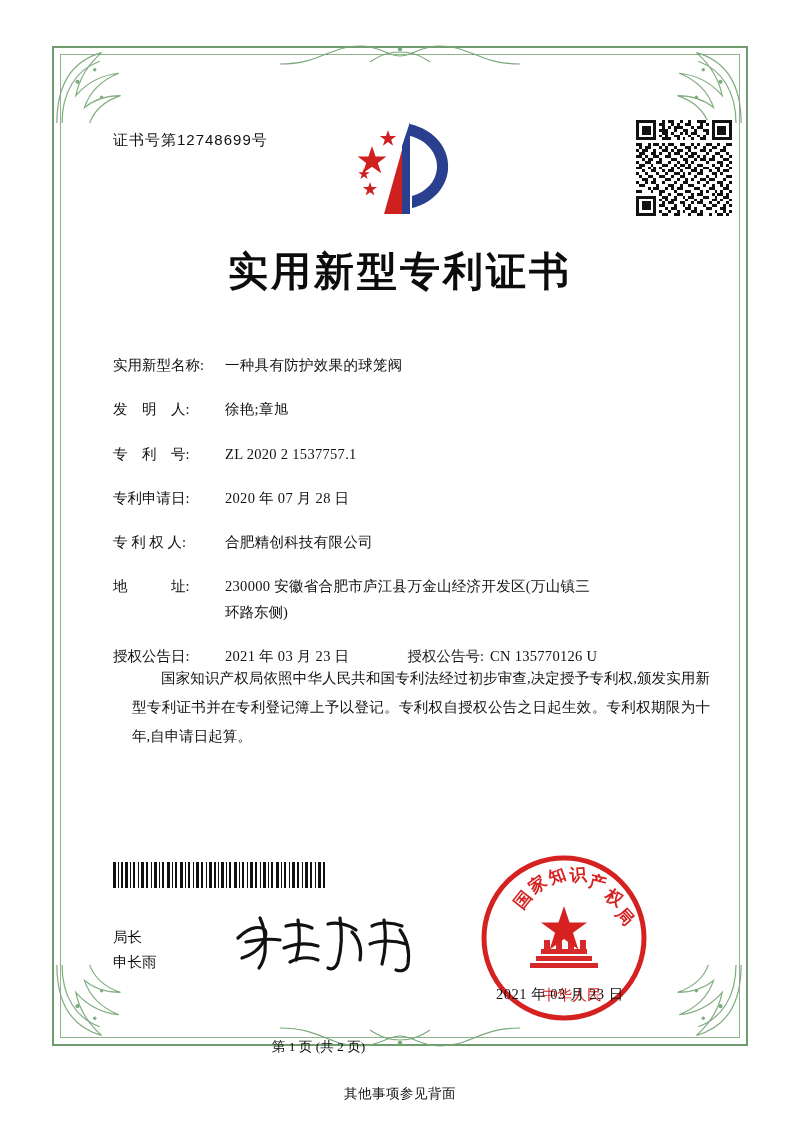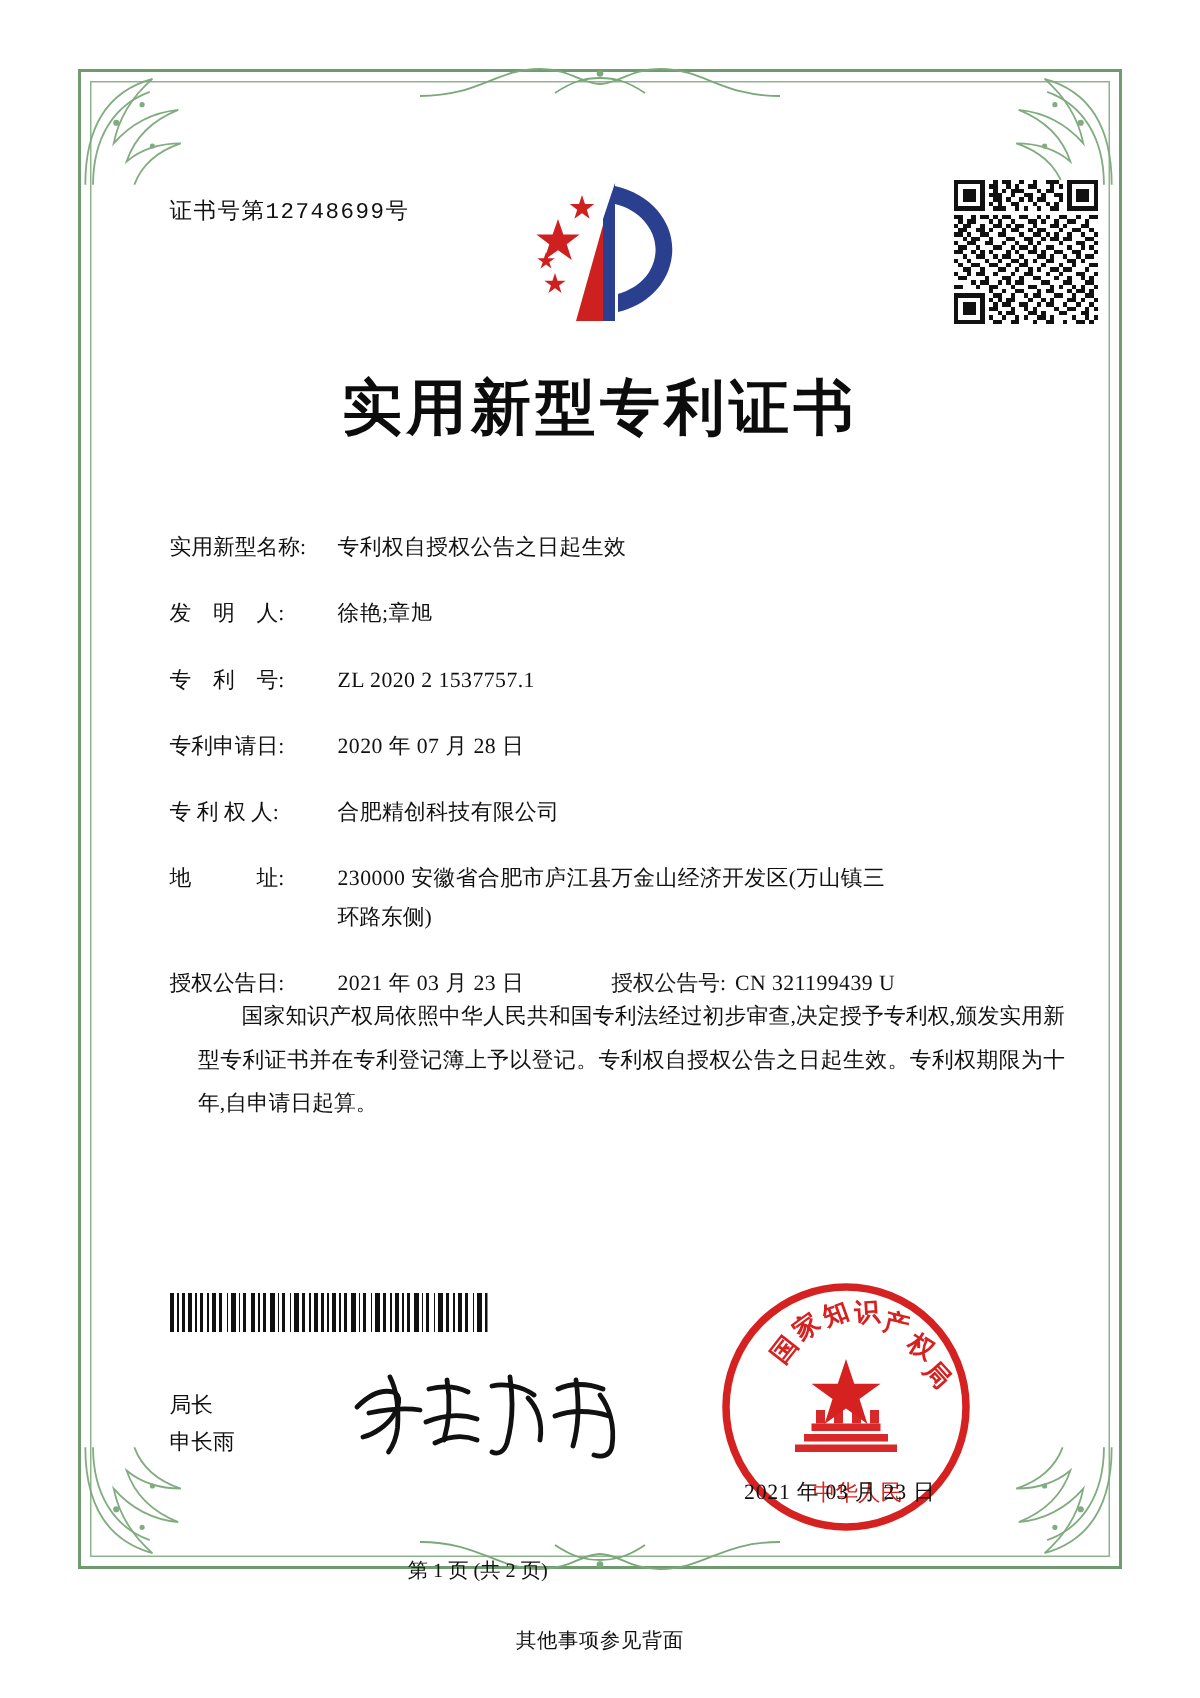--- a/index.html
+++ b/index.html
@@ -65,21 +65,21 @@
     transform: scaleY(-1);
   }
   .edge-mid-bottom svg { width:100%; height:100%; display:block;}
 
   
   .cert-no {
     position: absolute;
     left: 113px; top: 131px;
     font-size: 15px;
     letter-spacing: 1px;
-    font-family: Liberation Mono, monospace;
+    font-family: Liberation Sans, sans-serif;
     color: #111;
     white-space: nowrap;
   }
 
   .logo {
     position: absolute;
     left: 350px; top: 116px;
     width: 108px; height: 104px;
   }
   .logo svg { width:100%; height:100%; display:block; }
@@ -573,21 +573,21 @@
       </g>
     </svg>
   </div>
 
   <div class="title">实用新型专利证书</div>
 
   <div class="fields">
 
     <div class="frow">
       <span class="flabel">实用新型名称:</span>
-      <span class="fvalue">专利权自授权公告之日起生效</span>
+      <span class="fvalue">一种具有防护效果的球笼阀</span>
     </div>
 
     <div class="frow">
       <span class="flabel">发　明　人:</span>
       <span class="fvalue">徐艳;章旭</span>
     </div>
 
     <div class="frow">
       <span class="flabel">专　利　号:</span>
       <span class="fvalue">ZL 2020 2 1537757.1</span>
@@ -606,21 +606,21 @@
     <div class="frow addr">
       <span class="flabel">地　　　址:</span>
       <span class="fvalue">230000 安徽省合肥市庐江县万金山经济开发区(万山镇三</span>
     </div>
     <div class="addr-second">环路东侧)</div>
 
     <div class="frow dual">
       <span class="flabel">授权公告日:</span>
       <span class="fvalue">2021 年 03 月 23 日</span>
       <span class="flabel2">授权公告号:</span>
-      <span class="fvalue">CN 321199439 U</span>
+      <span class="fvalue">CN 135770126 U</span>
     </div>
   </div>
 
   <div class="paras">
     <p>国家知识产权局依照中华人民共和国专利法经过初步审查,决定授予专利权,颁发实用新型专利证书并在专利登记簿上予以登记。专利权自授权公告之日起生效。专利权期限为十年,自申请日起算。</p>
   </div>
 
   <div class="barcode">
     <svg viewBox="0 0 212 26" shape-rendering="crispEdges">
       <g fill="#111">

